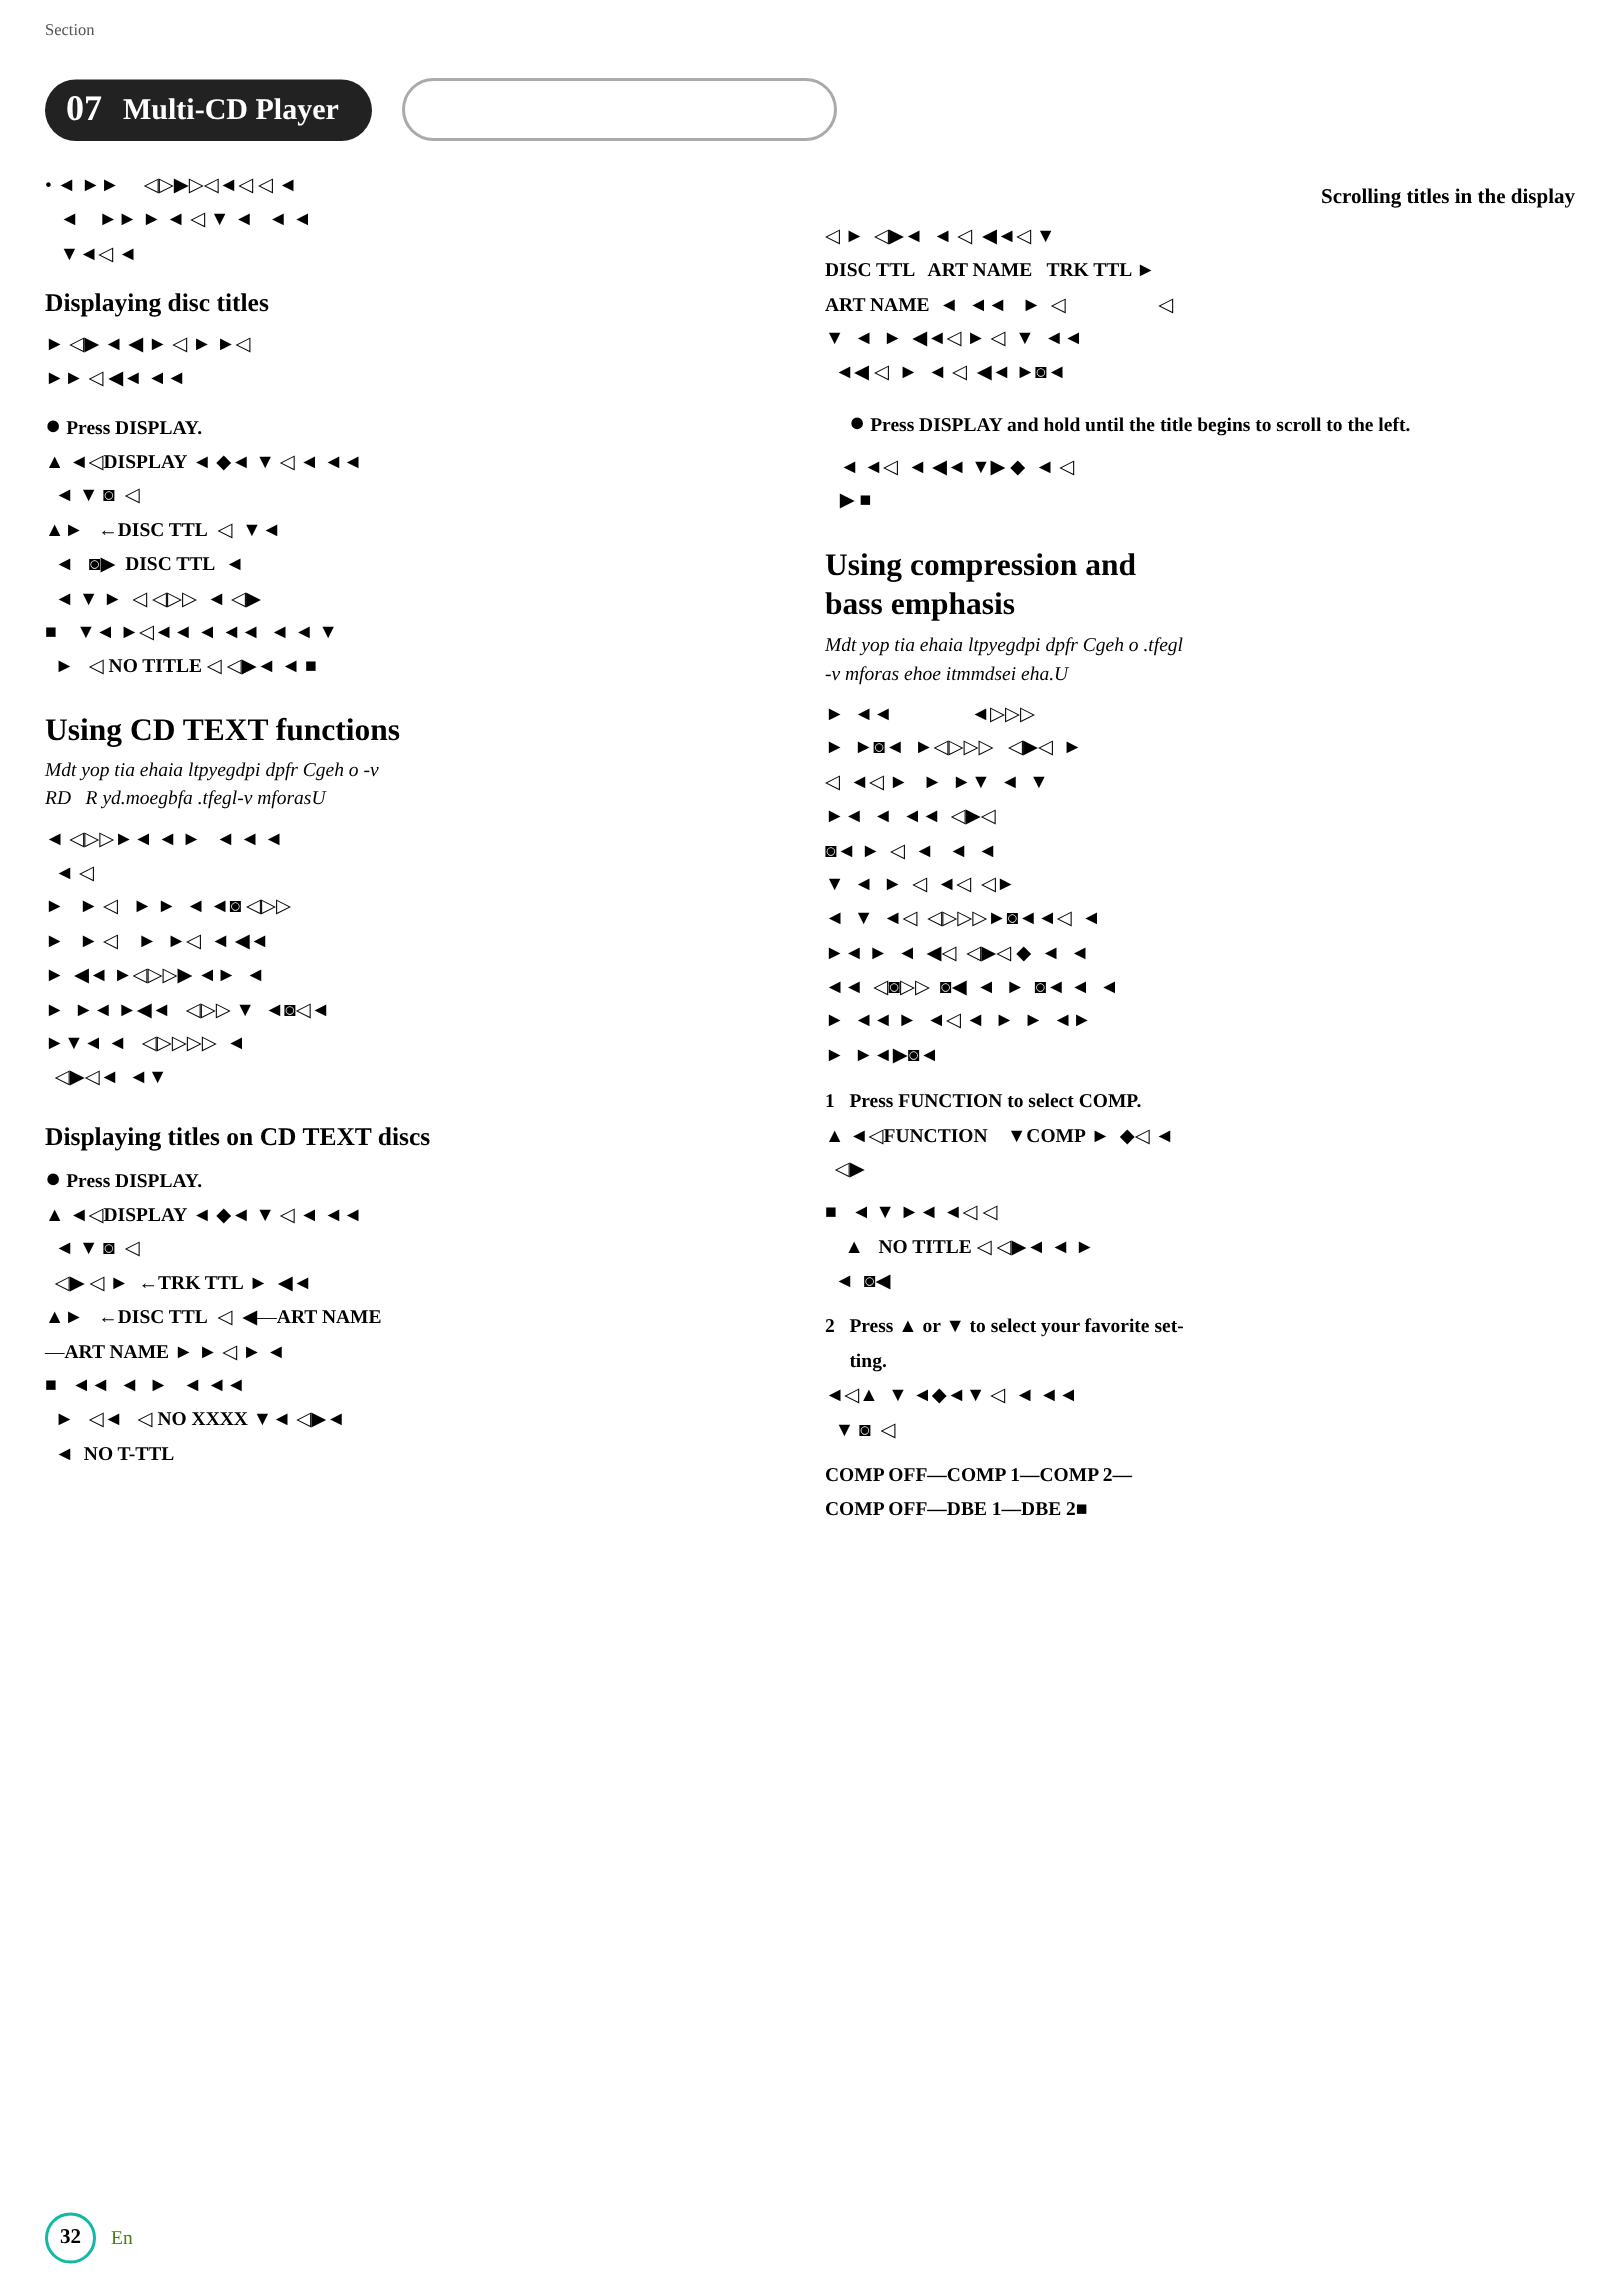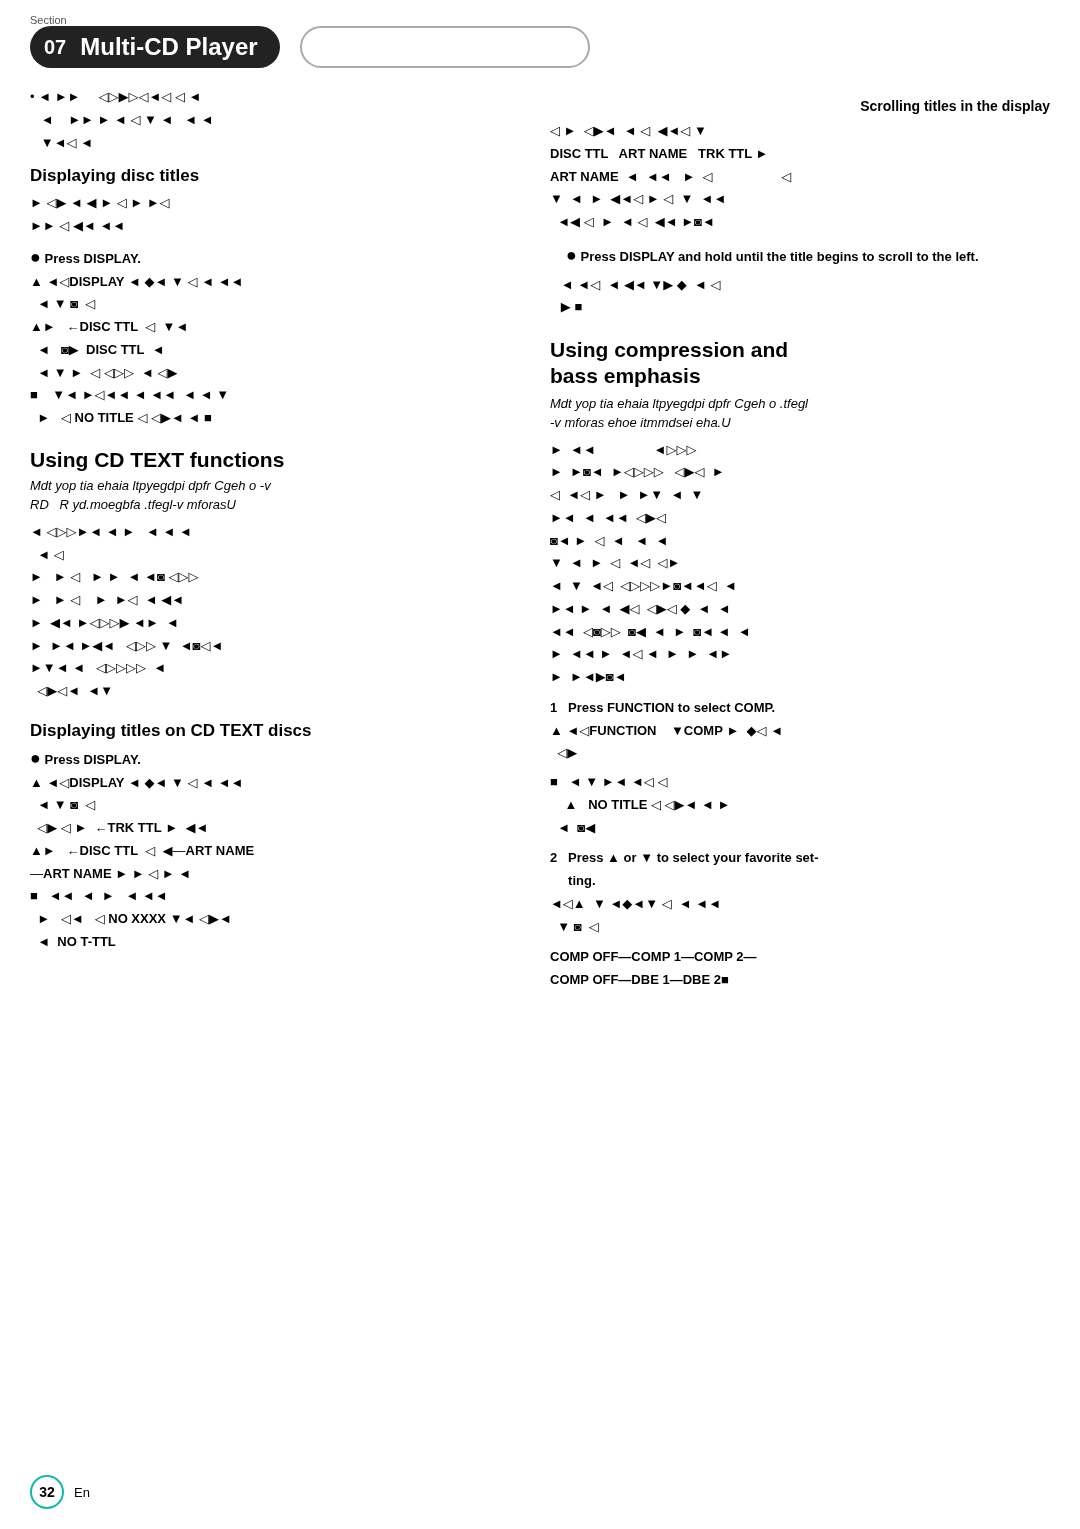--- a/index.html
+++ b/index.html
@@ -8,22 +8,23 @@
       height: 1529px;
       background: #fff;
       font-family: Arial, Helvetica, sans-serif;
       font-size: 14px;
       color: #000;
       overflow: hidden;
     }
     .page {
       width: 1080px;
       height: 1529px;
-      padding: 8px 30px;
+      padding: 34px 30px;
       position: relative;
+      font-family: Liberation Serif, serif;
     }
 
     
     .two-col {
       display: flex;
       gap: 30px;
       width: 100%;
     }
     .col-left {
       width: 490px;
@@ -77,33 +78,33 @@
       width: 34px;
       height: 34px;
       display: flex;
       align-items: center;
       justify-content: center;
       font-size: 14px;
       font-weight: bold;
     }
     .en-label {
       font-size: 13px;
-      color: #000000;
+      color: #4d7c0f;
     }
   </style>
 </head>
 <body>
 
 <div class="page">
 
   <div style="display:flex; align-items:center; margin-bottom:18px; gap:20px;">
     <div style="font-size:11px; color:#555; position:absolute; top:14px; left:30px;">Section</div>
     <div style="display:flex;align-items:center;background:#222;color:#fff;border-radius:22px;padding:7px 22px 7px 14px;margin-top:18px;">
-      <span style="font-size:20px;font-weight:bold;margin-right:14px;color:#fff;">07</span>
-      <span style="font-size:24px;font-weight:bold;color:#fff;">Multi-CD Player</span>
+      <span style="font-size:24px;font-weight:bold;margin-right:14px;color:#fff;">07</span>
+      <span style="font-size:20px;font-weight:bold;color:#fff;">Multi-CD Player</span>
     </div>
     <div style="border:2px solid #aaa;border-radius:22px;width:290px;height:42px;margin-top:18px;"></div>
   </div>
 
   <div class="two-col">
 
     <div class="col-left">
 
       <div style="font-size:13px;line-height:1.75;margin-bottom:12px;">
         <div>• ◄ ►► &nbsp;&nbsp;&nbsp; ◁▷▶▷◁◄◁ ◁ ◄</div>

